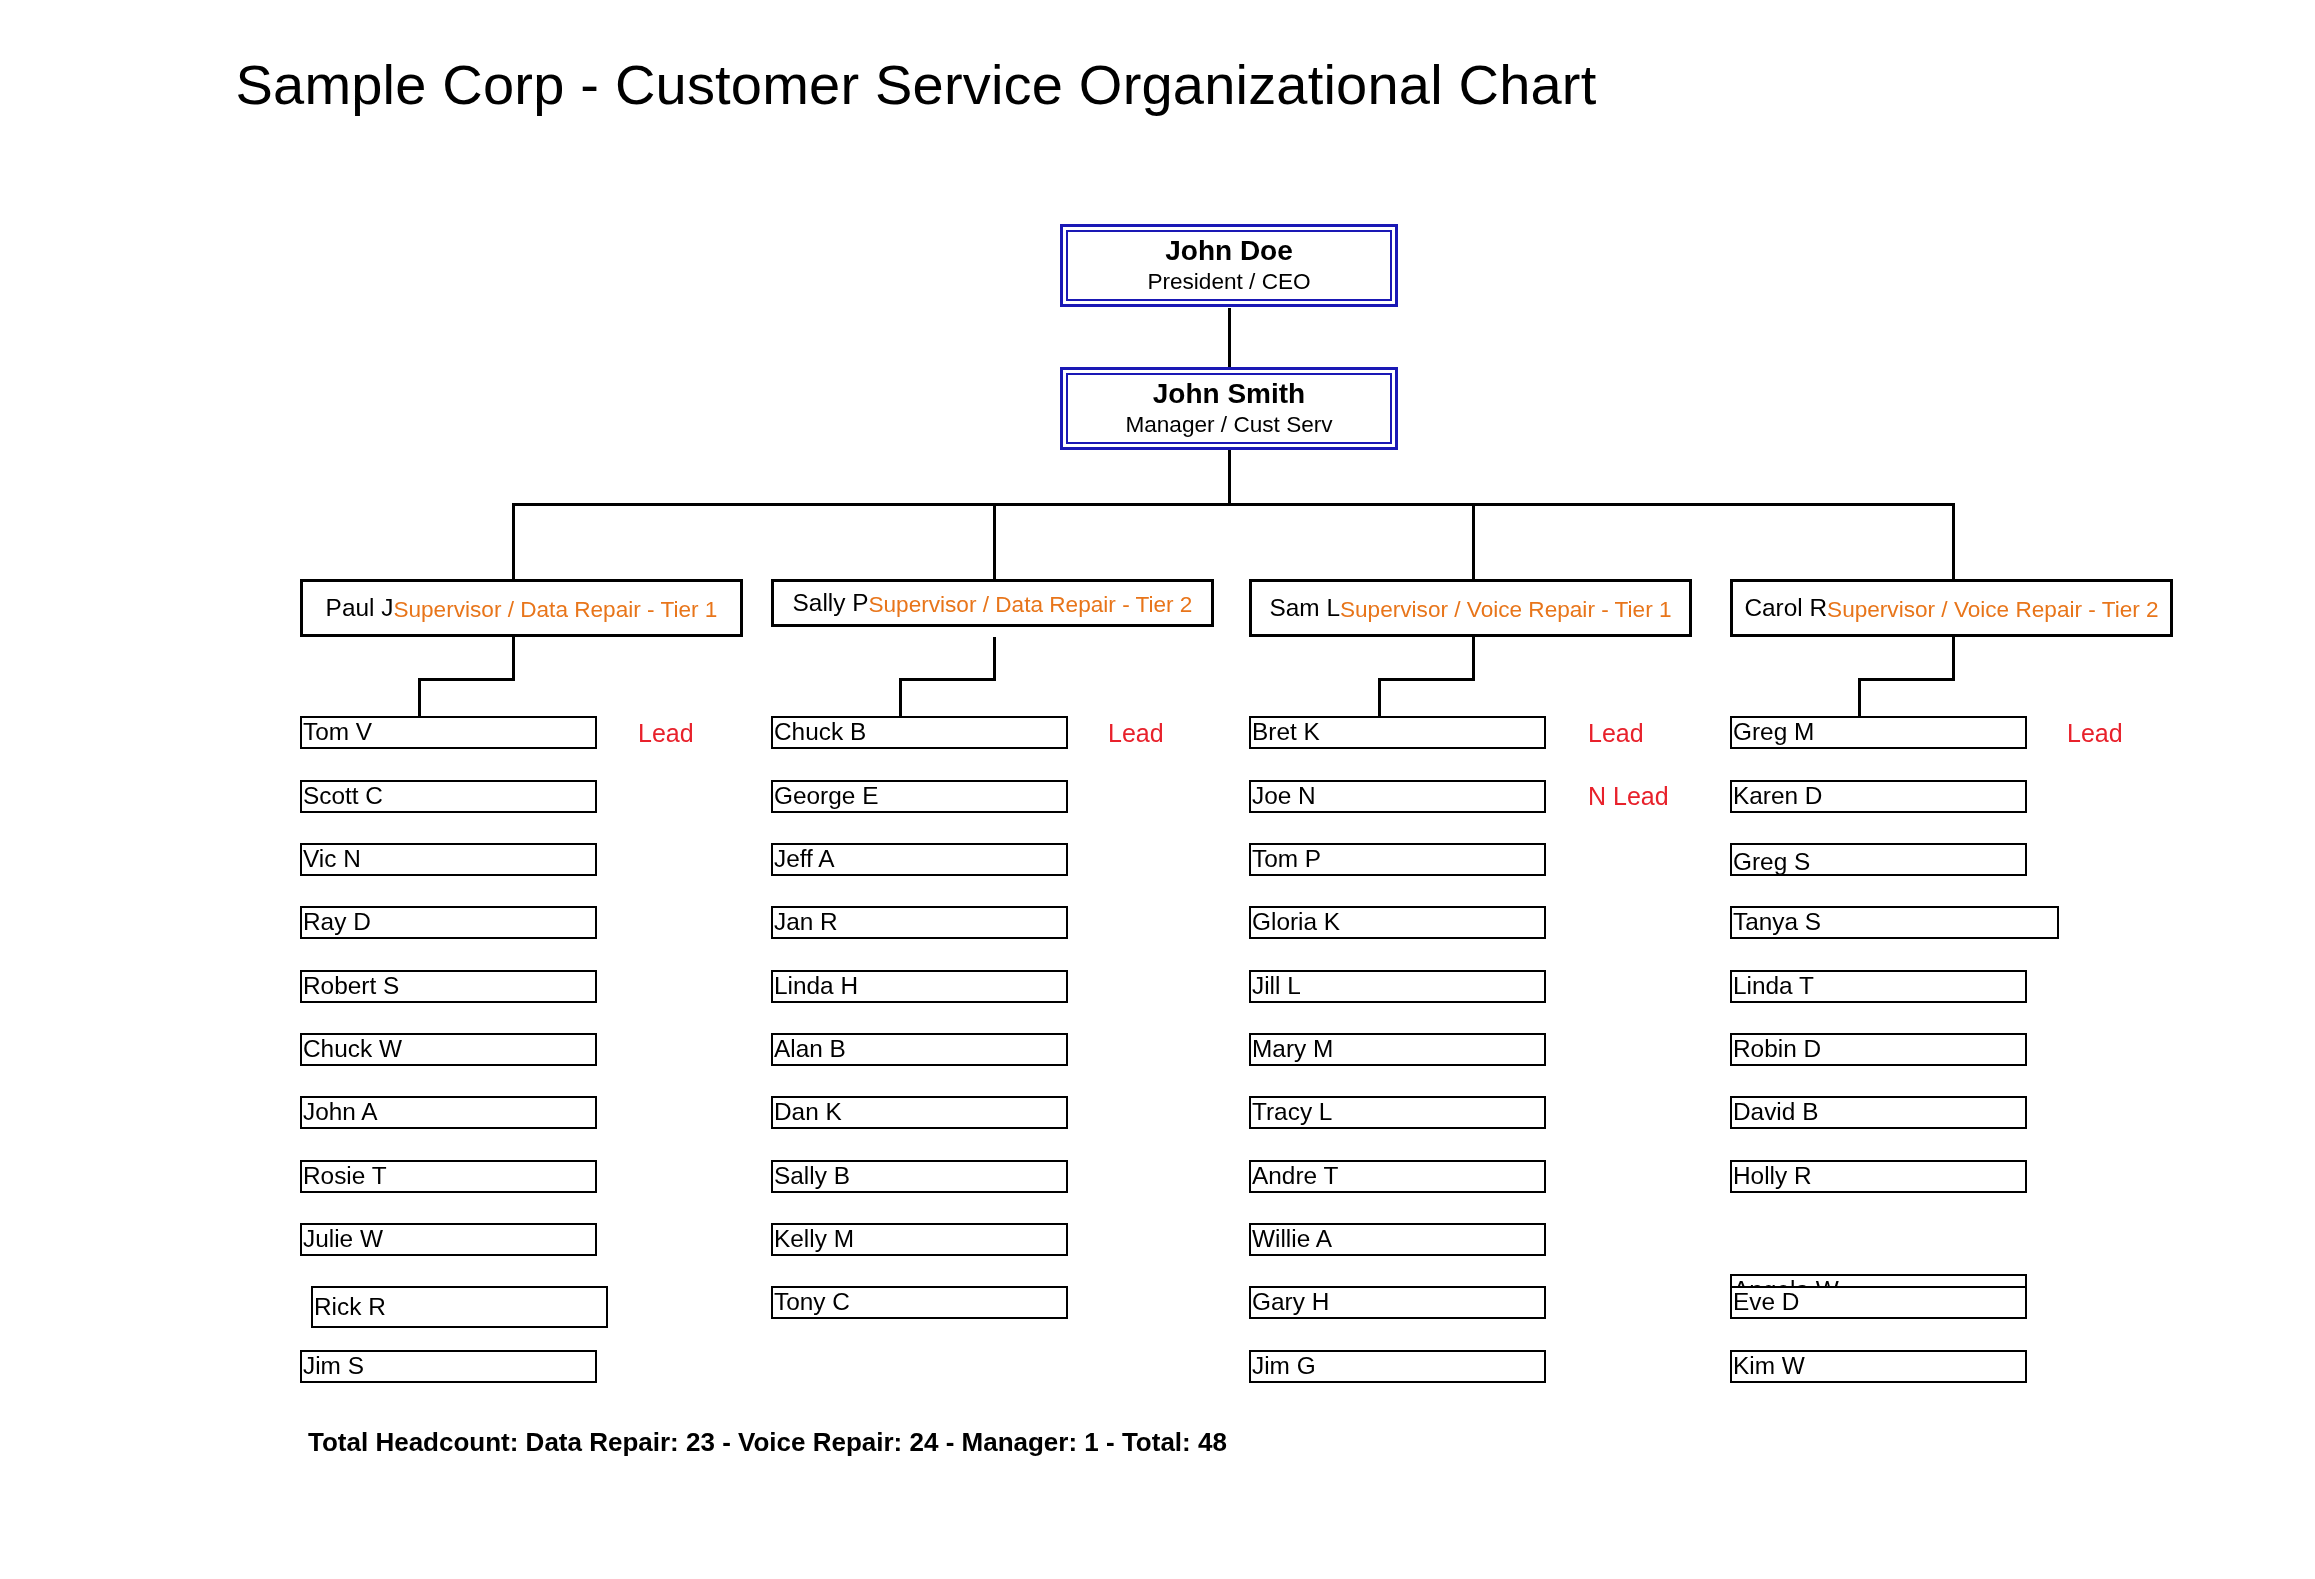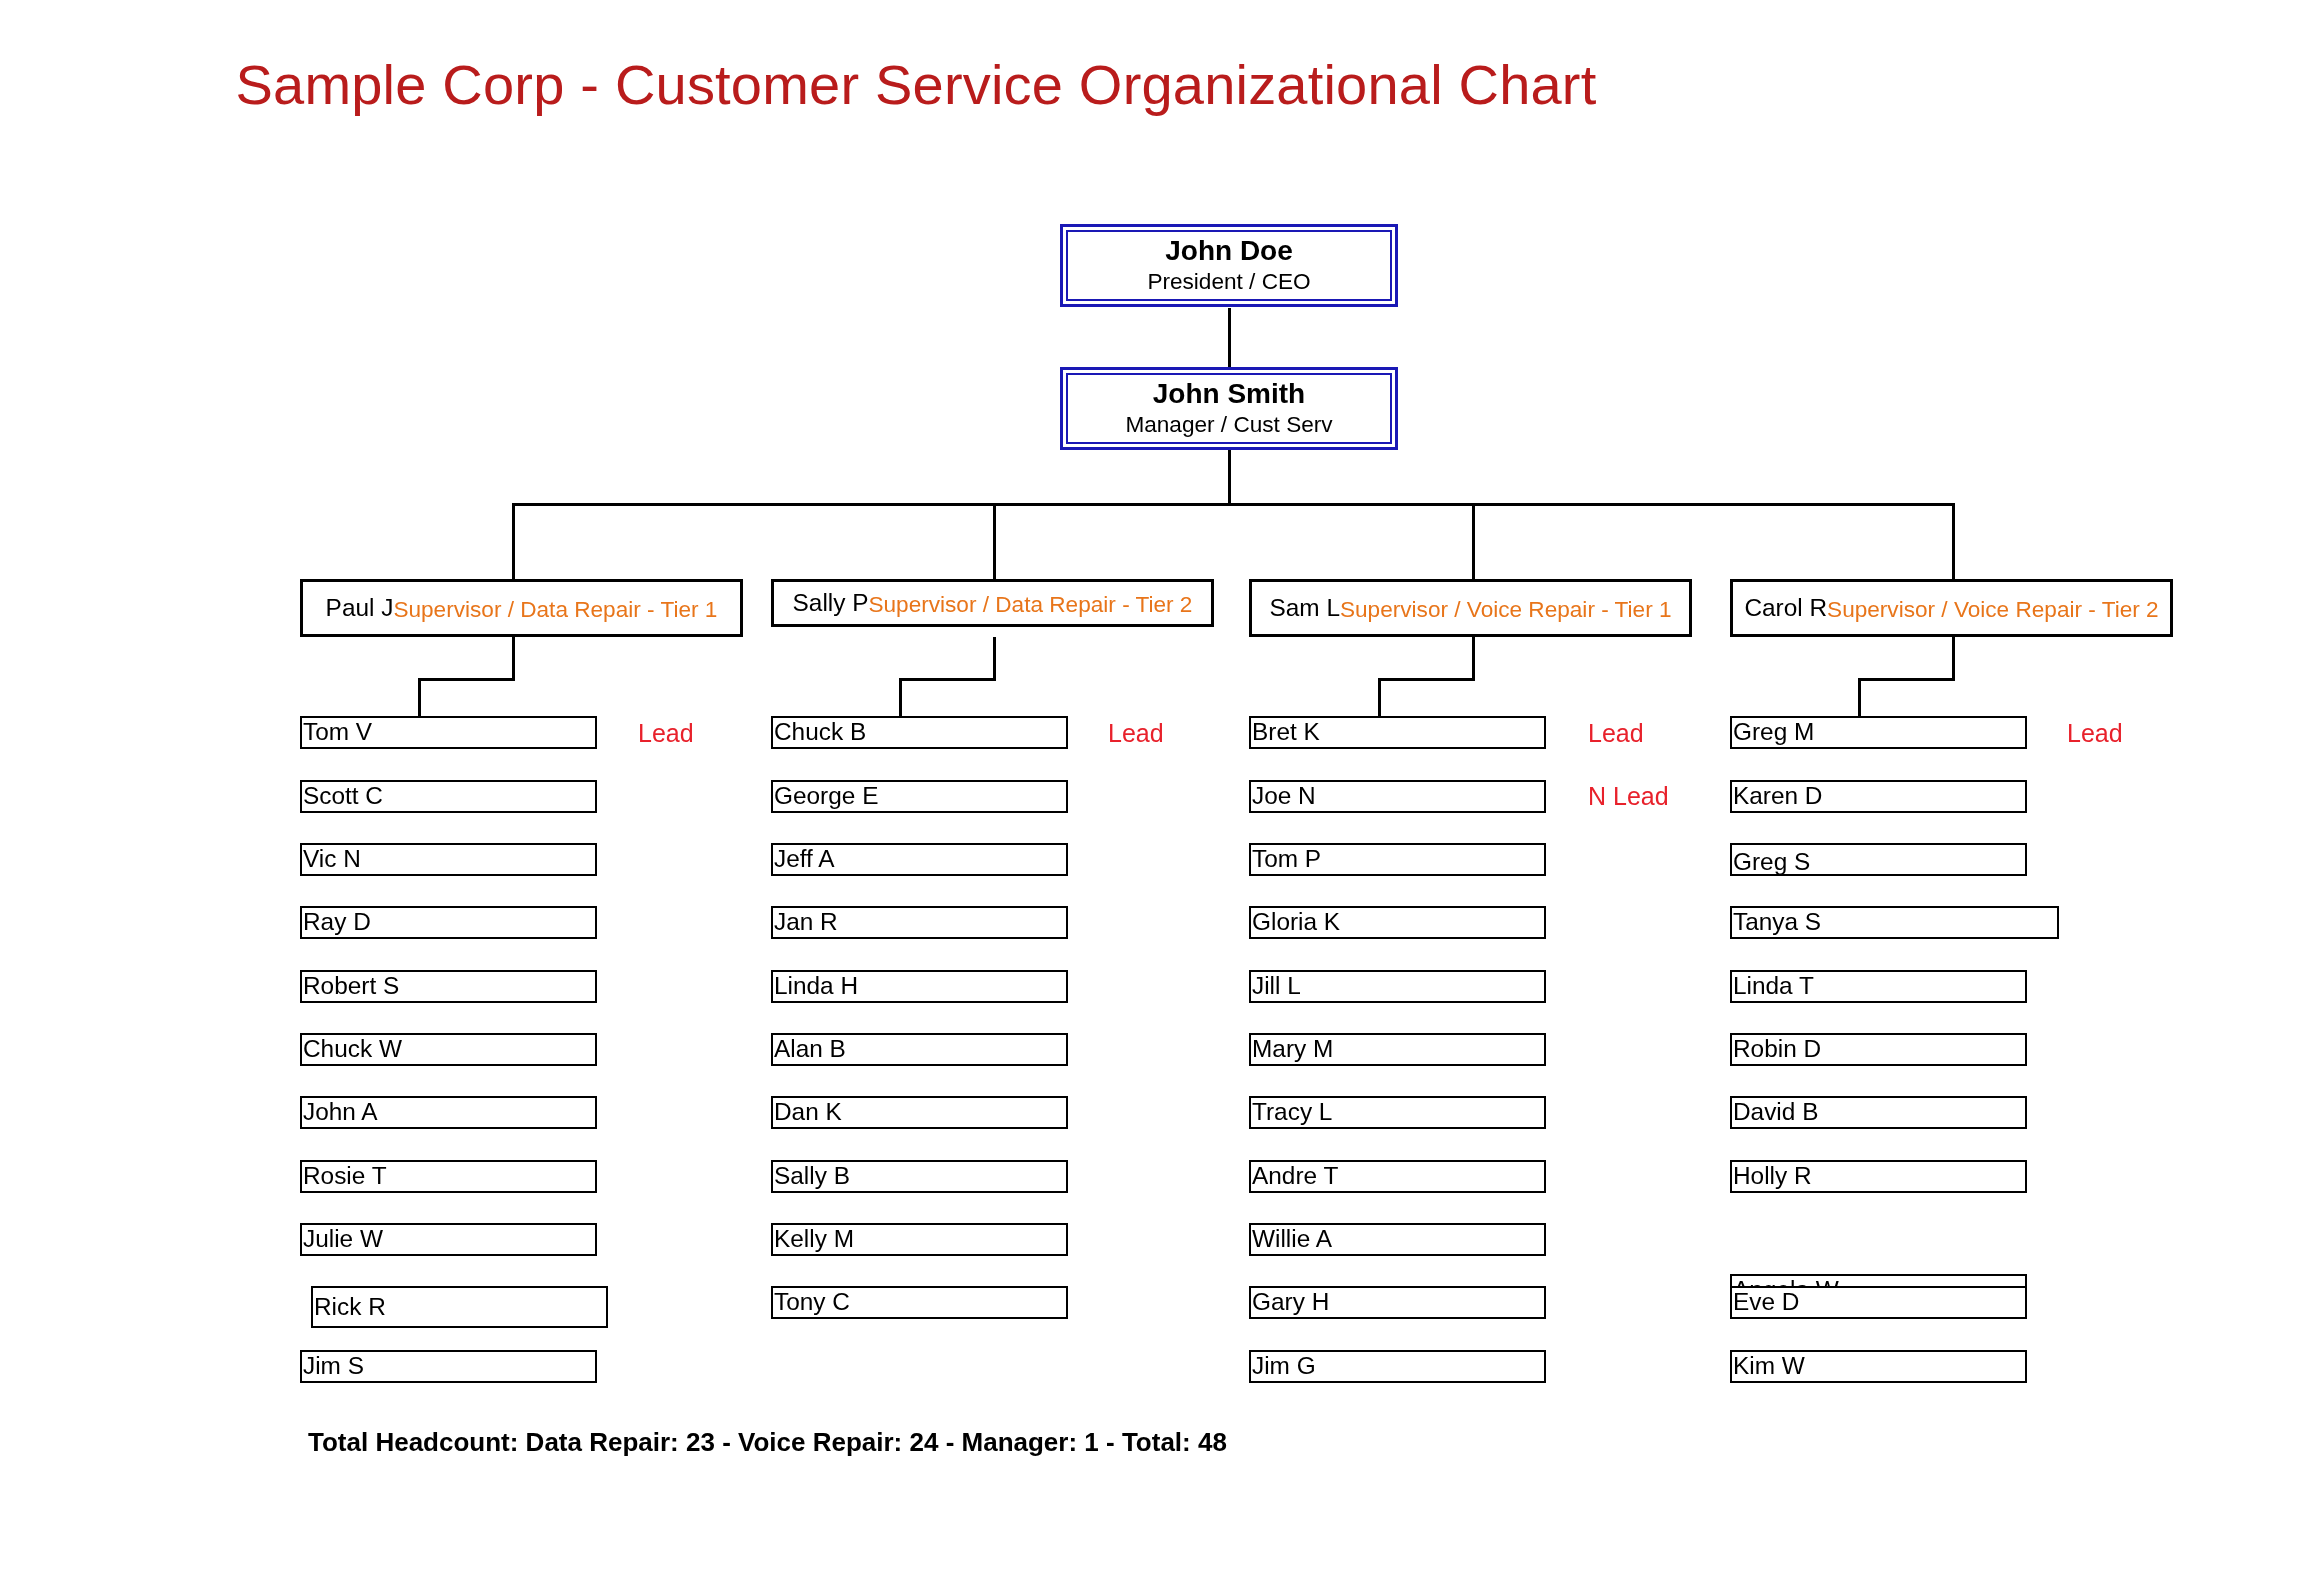--- a/index.html
+++ b/index.html
@@ -23,21 +23,21 @@
   
   #chart-title {
     position: absolute;
     left: 0;
     top: 52px;
     width: 1832px;
     text-align: center;
     font-size: 56px;
     font-weight: 400;
     letter-spacing: 0.2px;
-    color: #b91c1c;
+    color: #000000;
     white-space: nowrap;
   }
 
   
   .exec-box {
     position: absolute;
     box-sizing: border-box;
     background: #ffffff;
     border: 3.6px solid #1a18b5;
     padding: 2.7px;

